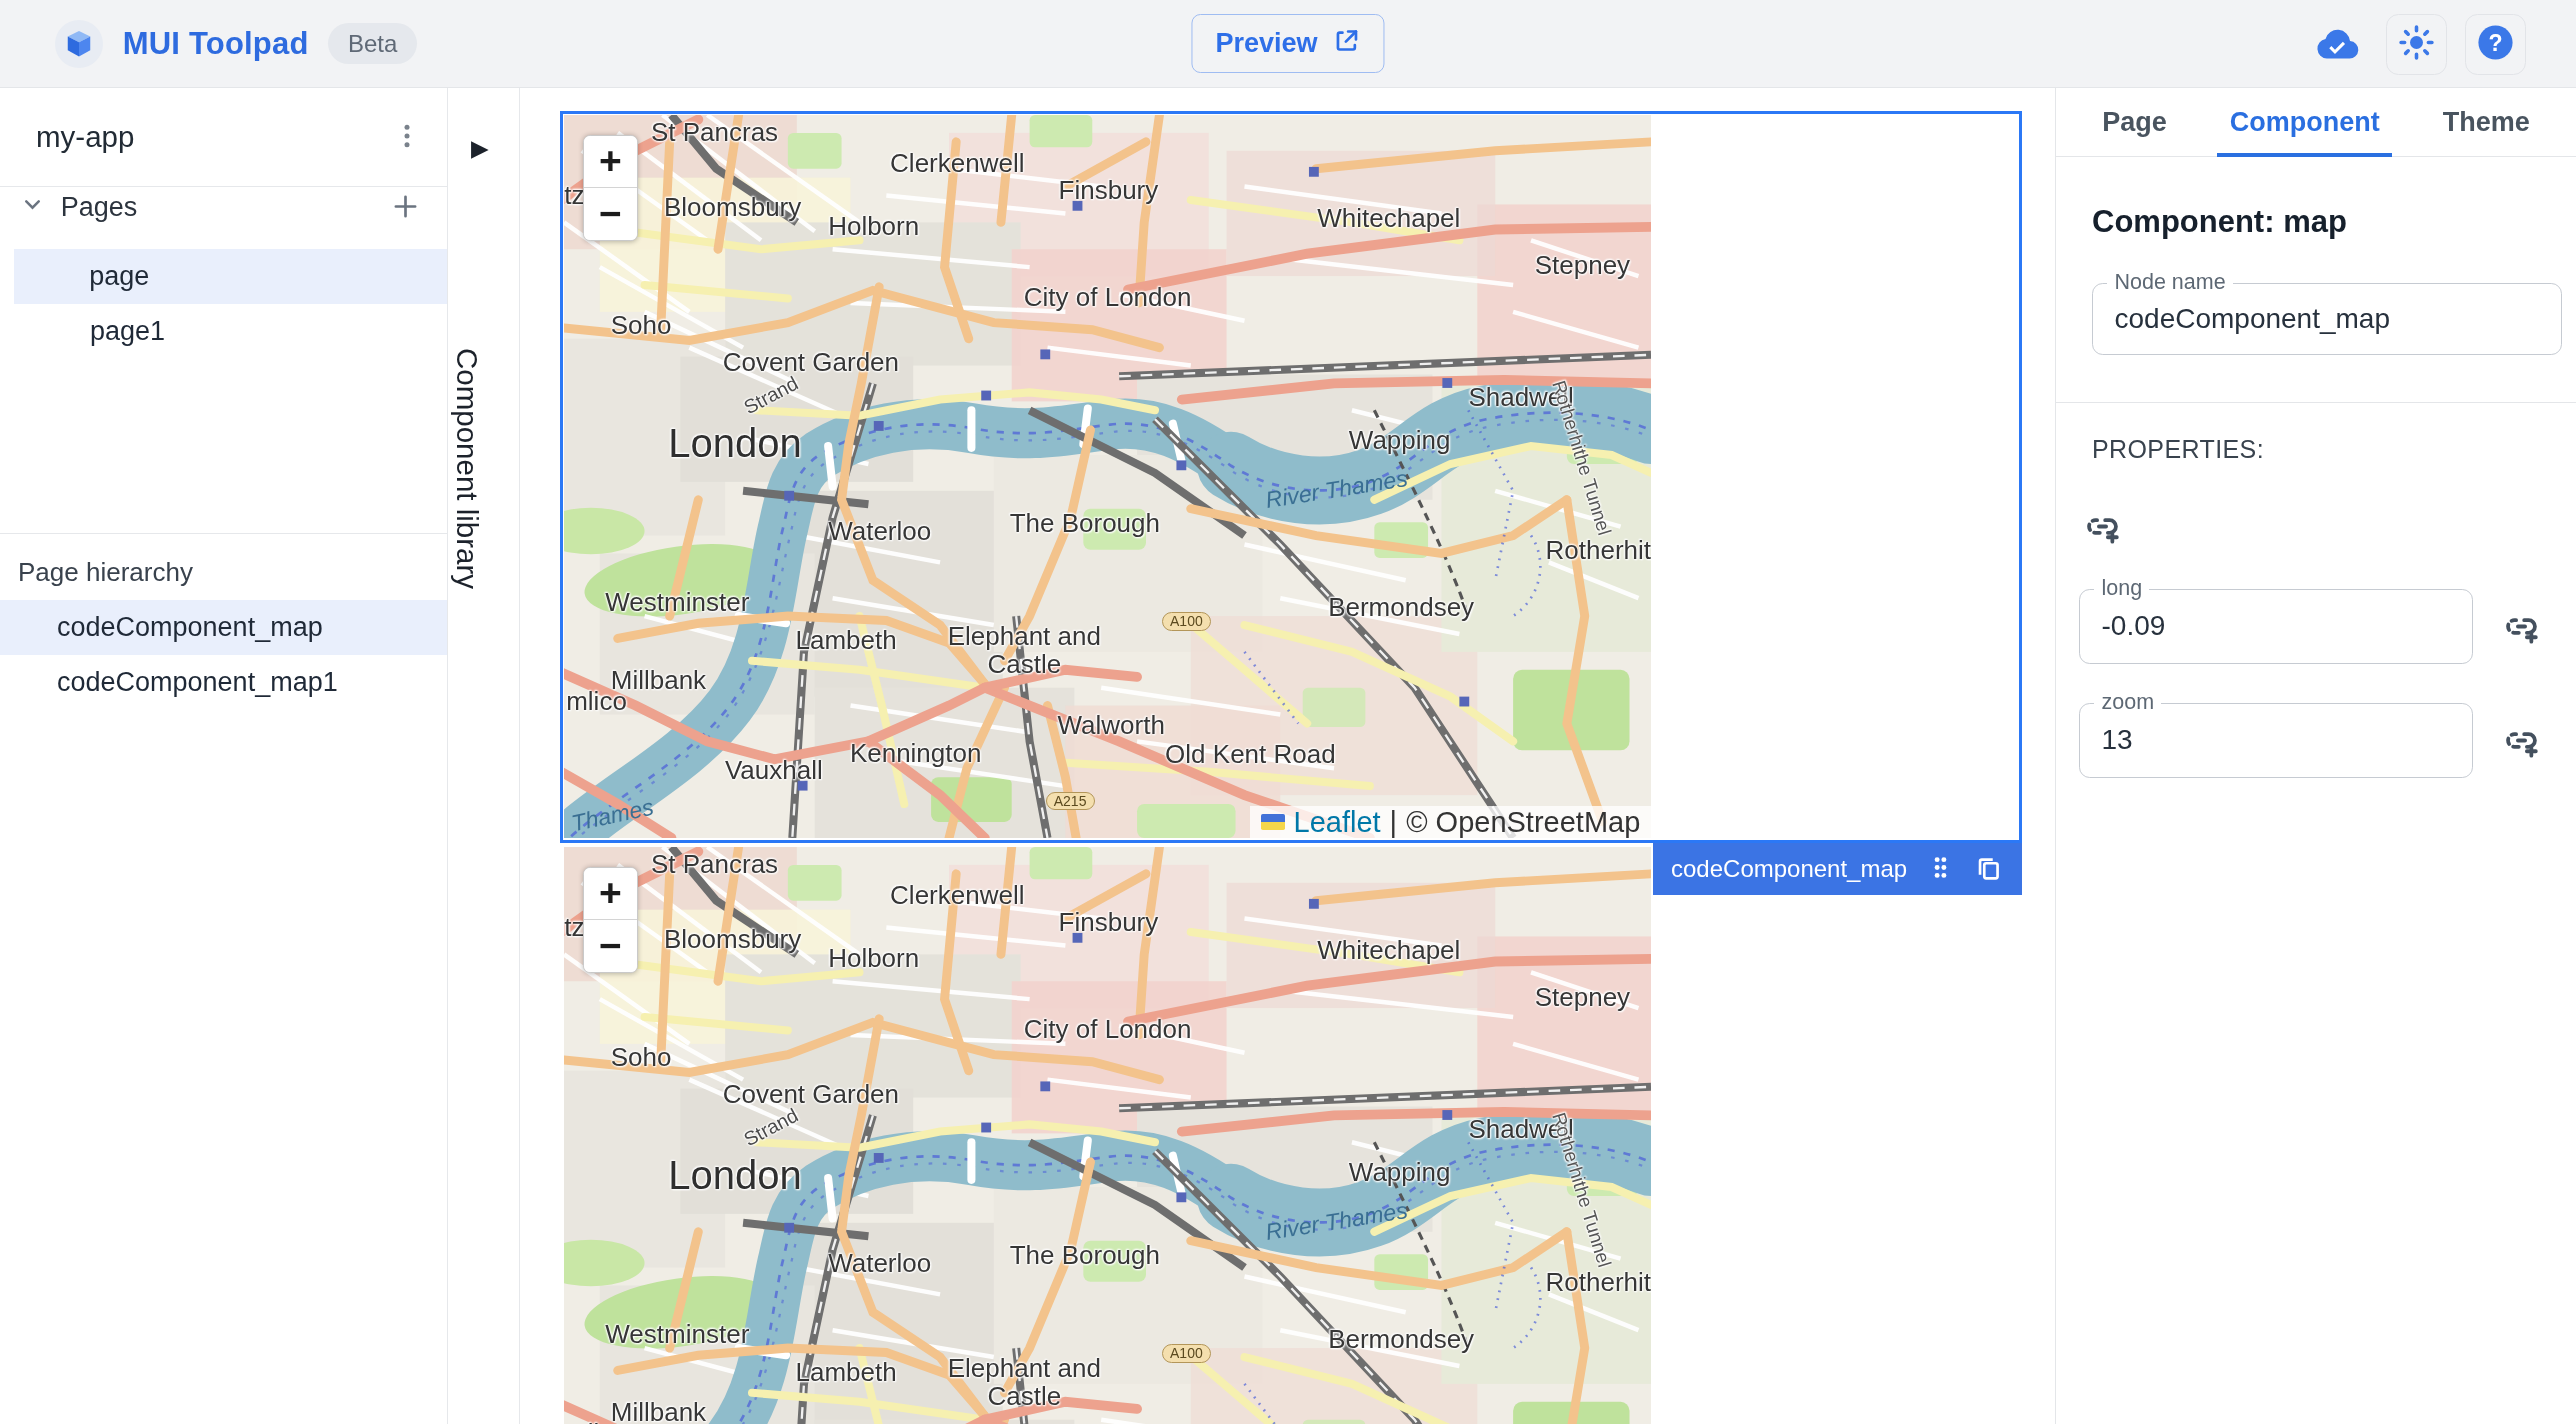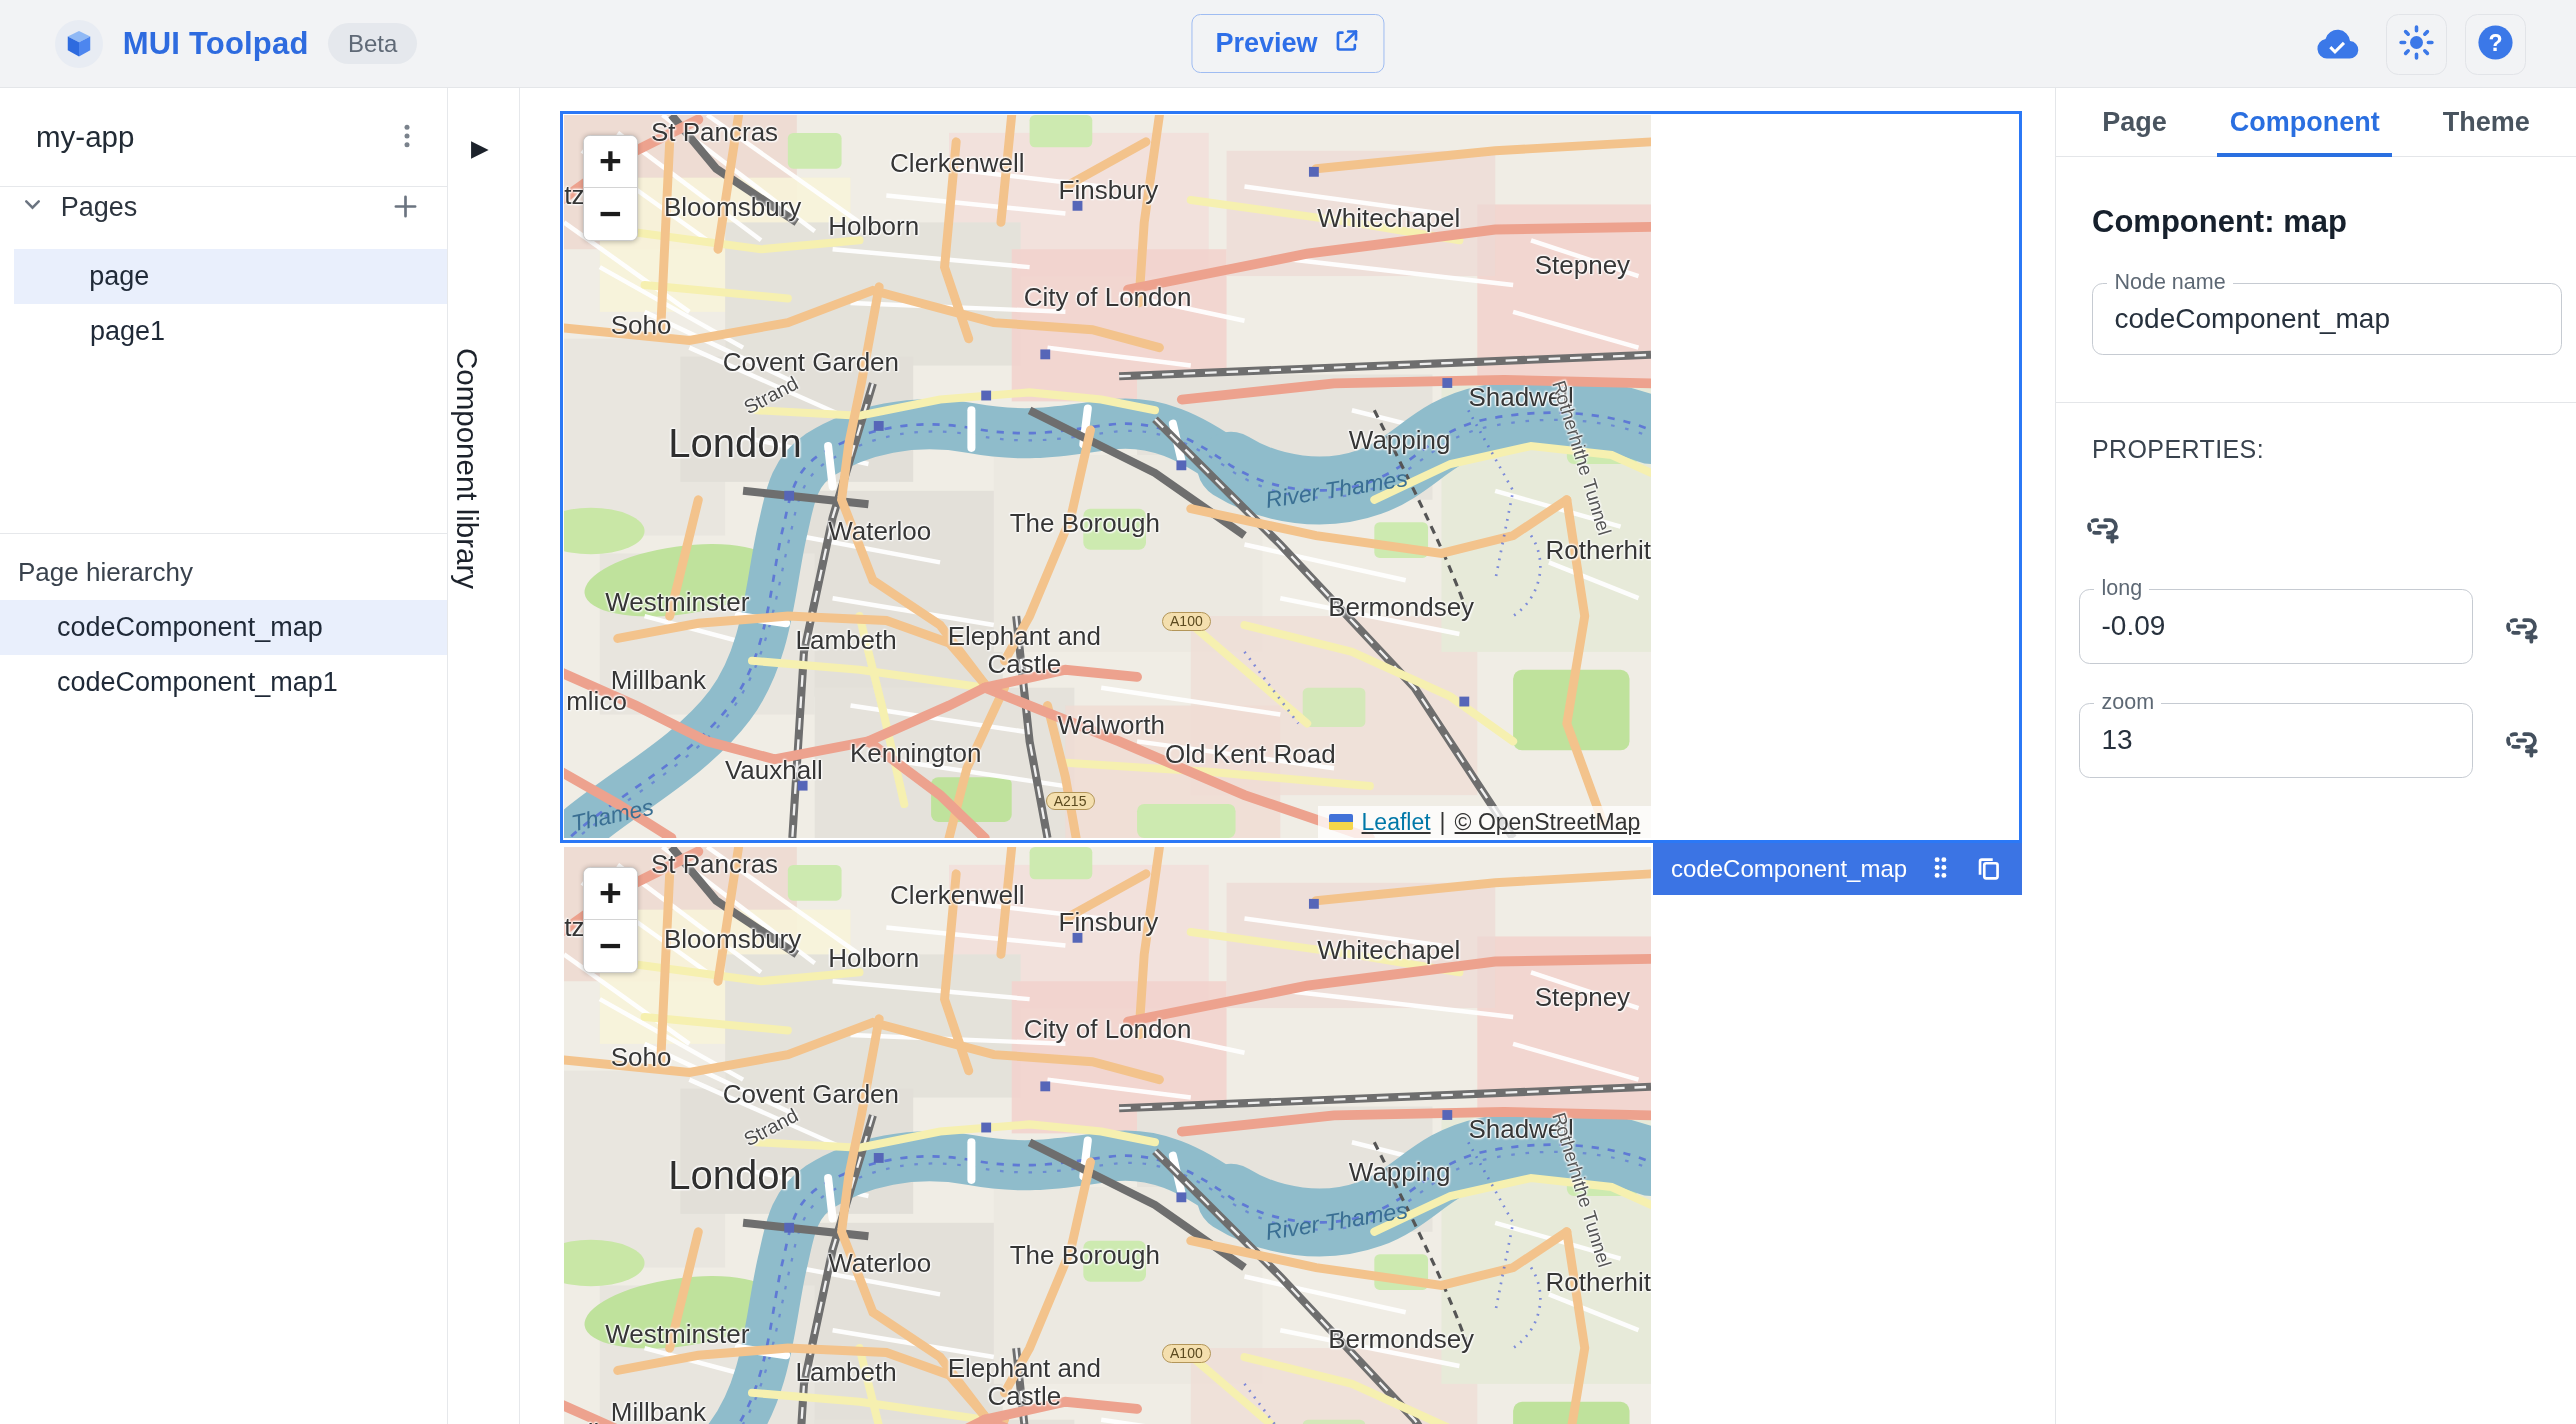--- a/index.html
+++ b/index.html
@@ -72,21 +72,21 @@
   .map-label.badge { font-size:14px; color:#5b4a1f; background:#f4dfae; border:1.8px solid #b39659;
     border-radius:10px; padding:0.9px 7.2px; text-shadow:none; }
 
   .zoom-ctrl { position:absolute; left:19px; top:19.7px; width:55px; background:#fff;
     border:1.8px solid #c9c9c9; border-radius:7.2px; box-shadow:0 0.9px 5.4px rgba(0,0,0,.25); overflow:hidden; }
   .zoom-btn { width:100%; height:52px; display:flex; align-items:center; justify-content:center;
     font-size:39px; font-weight:bold; color:#1c1c1c; background:#fff; border:none; cursor:pointer; }
   .zoom-btn:first-child { border-bottom:0.9px solid #d4d4d4; }
 
   .attribution { position:absolute; right:0; bottom:0; height:32px; background:rgba(255,255,255,.78);
-    display:flex; align-items:center; padding:0 10.7px; gap:9px; font-size:23px; color:#333;text-decoration:underline; }
+    display:flex; align-items:center; padding:0 10.7px; gap:9px; font-size:29px; color:#333; }
   .attribution .leaflet-link { color:#0078a8; text-decoration:none; }
   .ua-flag { width:24px; height:16px; display:inline-block; border-radius:1.8px; overflow:hidden; }
   .ua-flag .b { height:50%; background:#4272d8; } .ua-flag .y { height:50%; background:#f5d64a; }
 
   
   .inspector { position:absolute; left:2055px; top:88px; width:521px; height:1337px;
     background:#fff; border-left:0.9px solid #e4e6e9; }
   .tabs { height:69px; display:flex; align-items:center; justify-content:space-between;
     padding:0 39px; border-bottom:0.9px solid #e4e6e9; }
   .tab { height:69px; display:flex; align-items:center; font-size:27px; font-weight:bold;

